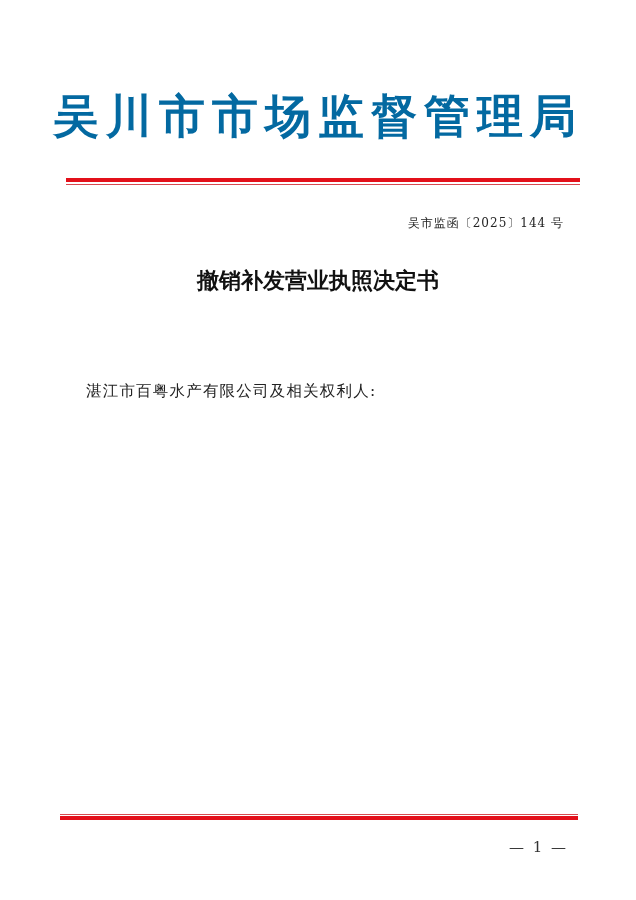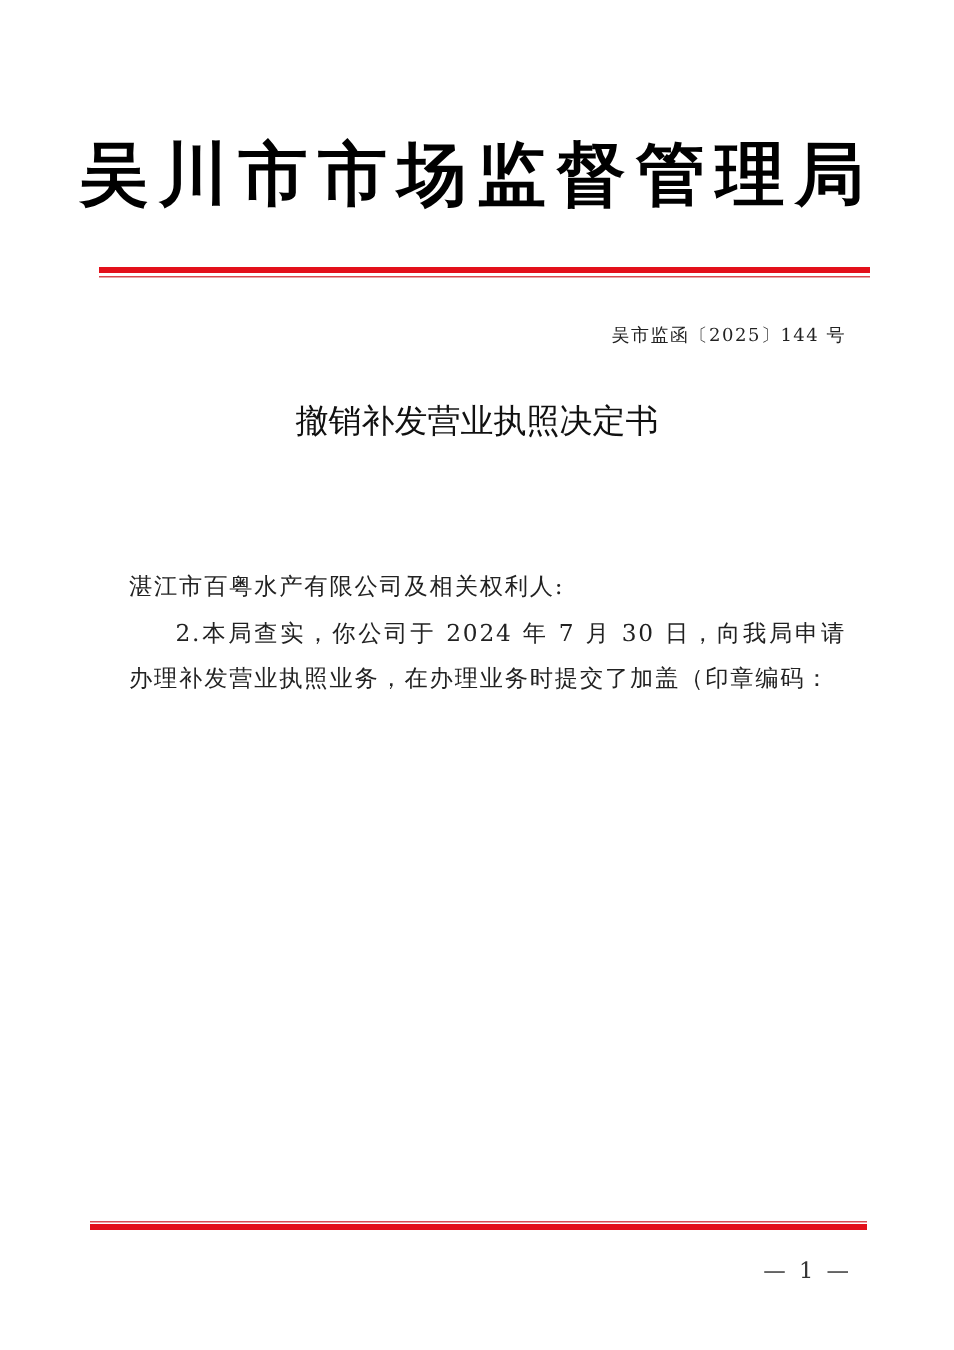--- a/index.html
+++ b/index.html
@@ -1,40 +1,39 @@
 <!DOCTYPE html>
 <html><head>
 <meta charset="utf-8">
 <style>
   html,body{margin:0;padding:0;background:#ffffff;}
   body{width:636px;height:900px;position:relative;overflow:hidden;font-family:"DejaVu Serif","Liberation Serif",serif;color:#1a1a1a;}
-  .masthead{position:absolute;left:0;top:86px;width:636px;text-align:center;font-size:46px;font-weight:bold;color:#000000;letter-spacing:7px;line-height:60px;font-family:"DejaVu Serif",serif;}
+  .masthead{position:absolute;left:0;top:86px;width:636px;text-align:center;font-size:46px;font-weight:bold;color:#0369a1;letter-spacing:7px;line-height:60px;font-family:"DejaVu Serif",serif;}
   .rule-top-thick{position:absolute;left:66px;top:178px;width:514px;height:4px;background:#e3101a;}
   .rule-top-thin{position:absolute;left:66px;top:184px;width:514px;height:1px;background:#d84a50;}
   .docno{position:absolute;right:72px;top:215px;font-size:12px;letter-spacing:1px;color:#222;}
-  .title{position:absolute;left:0;top:266px;width:636px;text-align:center;font-size:22px;font-weight:normal;letter-spacing:0px;color:#111;}
+  .title{position:absolute;left:0;top:266px;width:636px;text-align:center;font-size:22px;font-weight:bold;letter-spacing:0px;color:#111;}
   .body{position:absolute;left:86px;top:336px;width:478px;font-size:15.5px;line-height:30.5px;letter-spacing:1.2px;color:#222;text-align:justify;margin-top:40px;}
   .body p{margin:0;}
   .body p.indent{text-indent:31px;}
   .rule-bot-thin{position:absolute;left:60px;top:814px;width:518px;height:1px;background:#d84a50;}
   .rule-bot-thick{position:absolute;left:60px;top:816px;width:518px;height:4px;background:#e3101a;}
   .pageno{position:absolute;right:68px;top:838px;font-size:15px;color:#333;letter-spacing:2px;}
 </style>
 </head>
 <body>
 
 <div class="masthead">吴川市市场监督管理局</div>
 <div class="rule-top-thick"></div>
 <div class="rule-top-thin"></div>
 
 <div class="docno">吴市监函〔2025〕144 号</div>
 
 <div class="title">撤销补发营业执照决定书</div>
 
 <div class="body">
   <p>湛江市百粤水产有限公司及相关权利人:</p>
-  <p class="indent">2.本局查实，你公司于 2024 年 7 月 30 日，向我局申请办理补发营业执照业务，在办理业务时提交了加盖（印章编码：</p>
 </div>
 
 <div class="rule-bot-thin"></div>
 <div class="rule-bot-thick"></div>
 
 <div class="pageno">— 1 —</div>
 
 </body></html>

